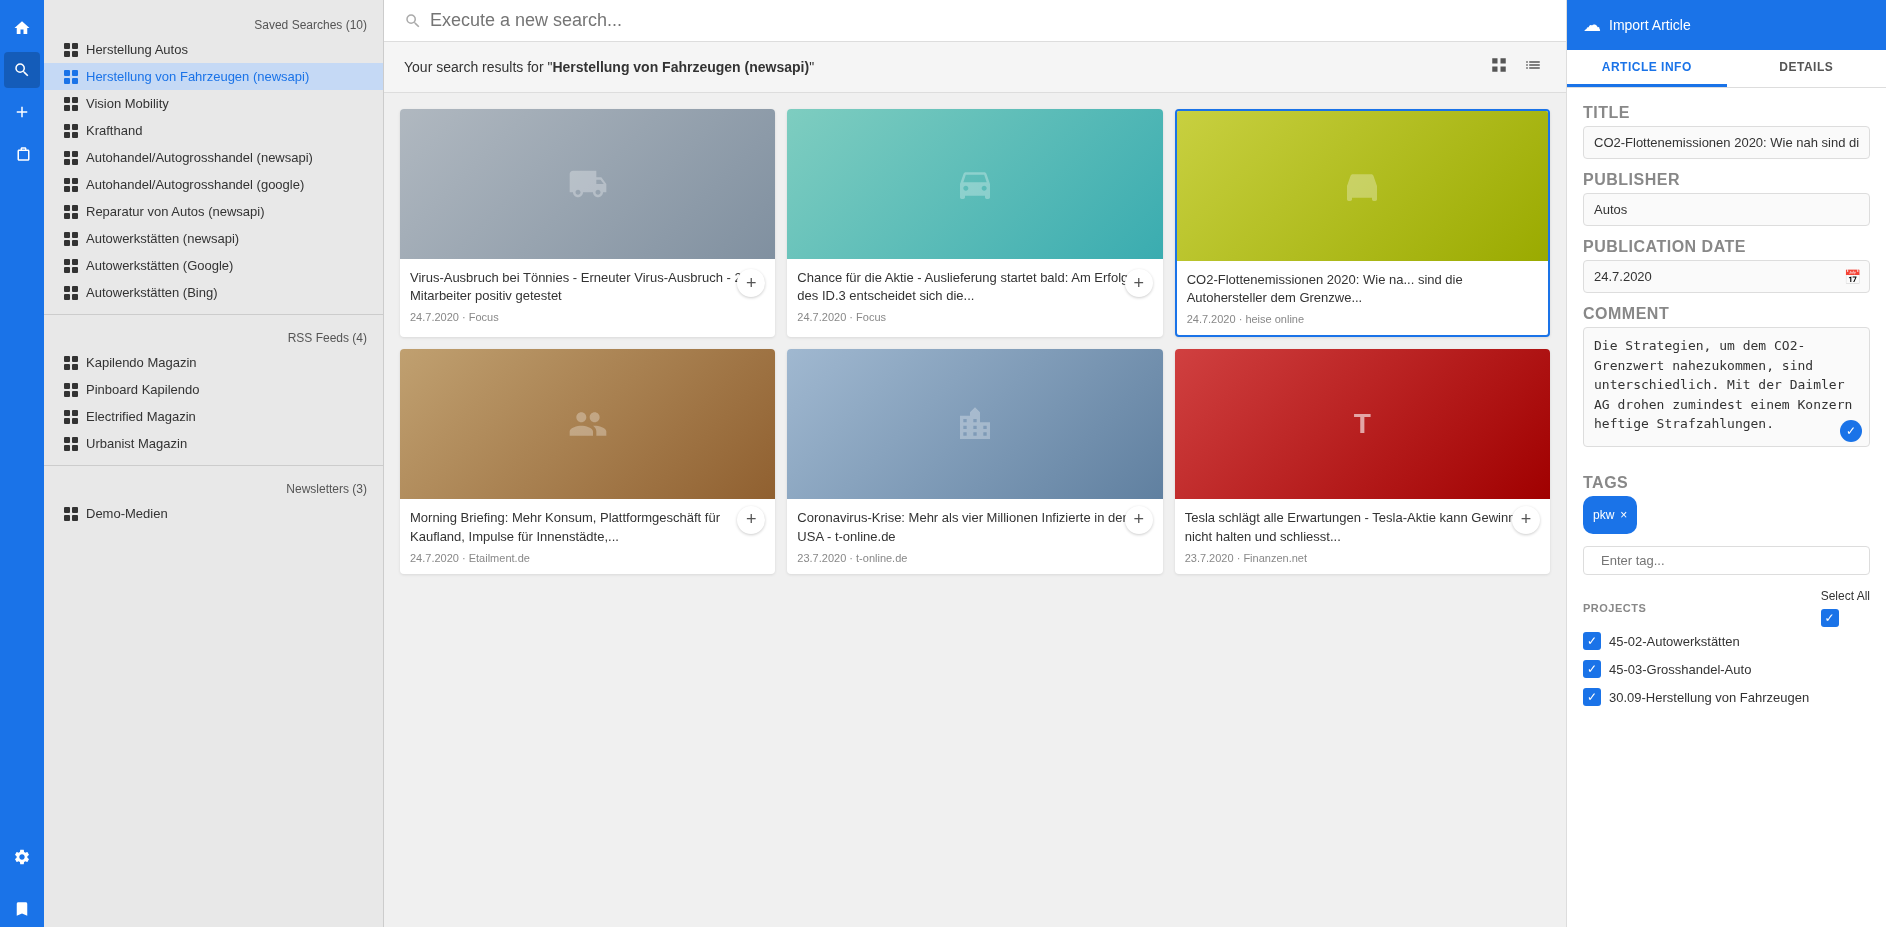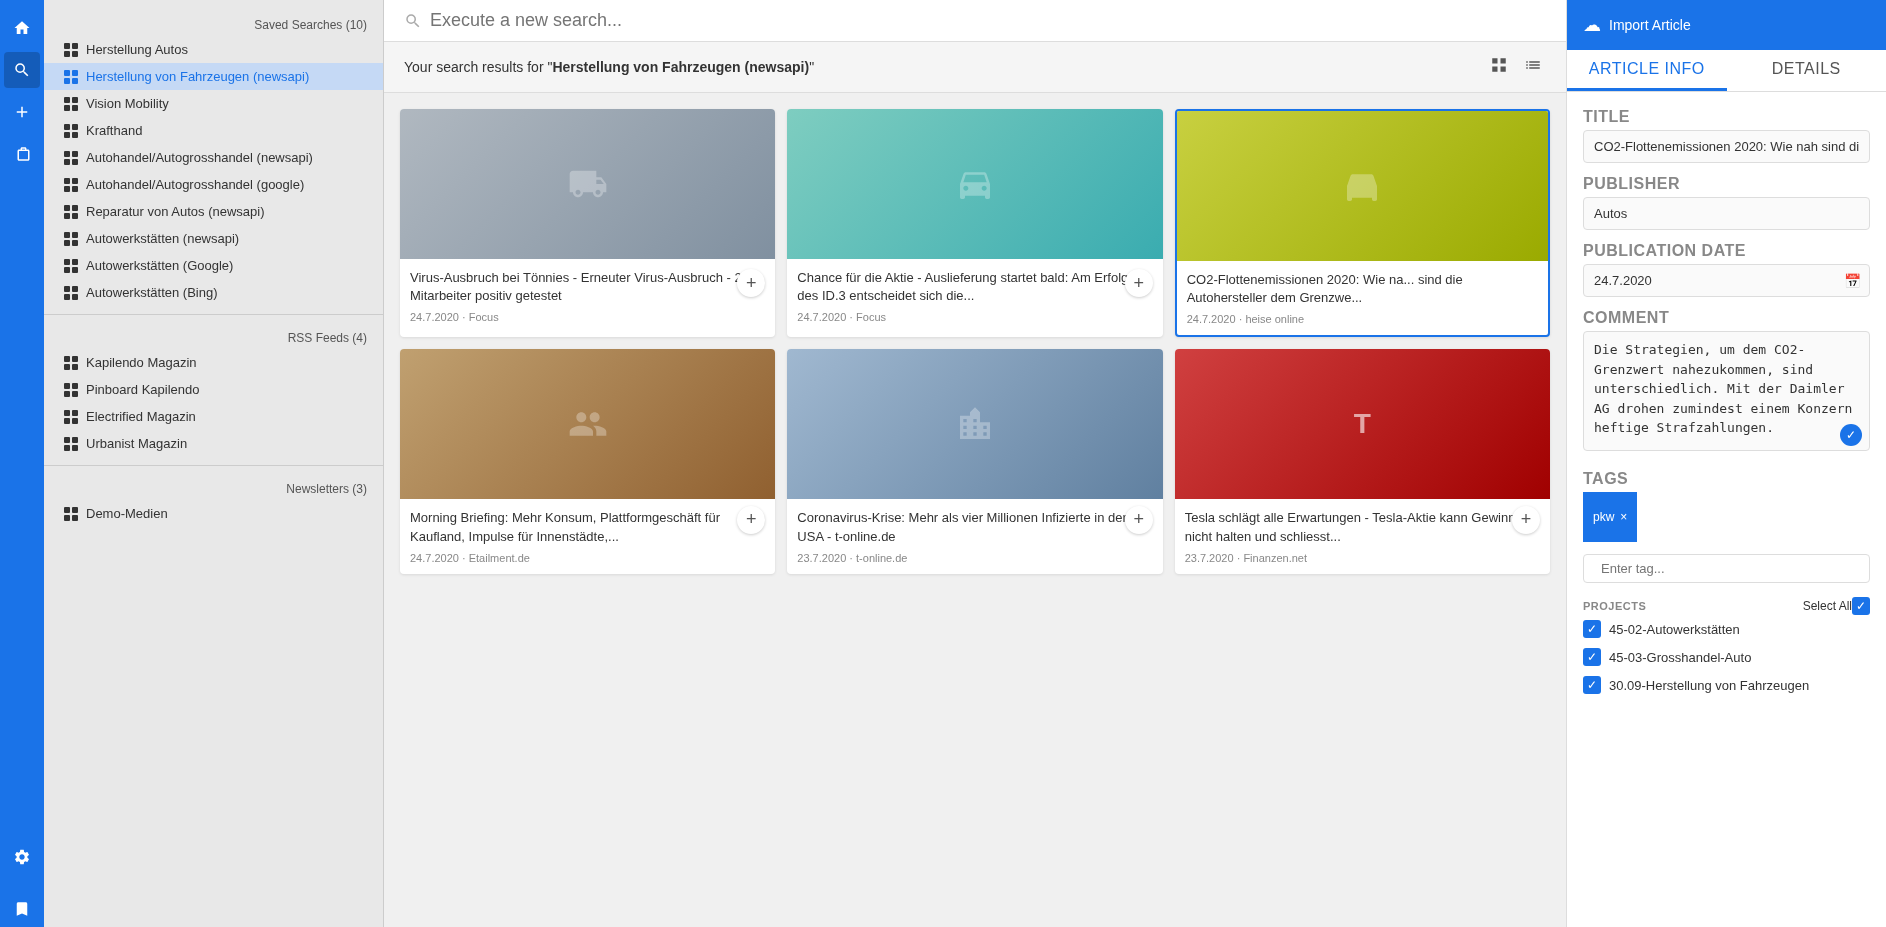--- a/index.html
+++ b/index.html
@@ -198,22 +198,22 @@
       font-weight: 500;
     }
     .right-panel-tabs {
       display: flex;
       border-bottom: 1px solid #ddd;
     }
     .right-panel-tab {
       flex: 1;
       padding: 10px;
       text-align: center;
-      font-size: 16px;
-      font-weight: 400;
+      font-size: 12px;
+      font-weight: 700;
       color: #555;
       cursor: pointer;
       border-bottom: 3px solid transparent;
       letter-spacing: 0.5px;
     }
     .right-panel-tab.active {
       color: #1a73e8;
       border-bottom: 3px solid #1a73e8;
       background: white;
     }
@@ -277,28 +277,28 @@
       height: 22px;
       background: #1a73e8;
       border-radius: 50%;
       display: flex;
       align-items: center;
       justify-content: center;
       color: white;
       font-size: 12px;
     }
 
-    .tags-section { margin-top: 16px; }
+    .tags-section { margin-top: 24px; }
     .tag-chip {
       display: inline-flex;
       align-items: center;
       background: #1a73e8;
       color: white;
-      border-radius: 0;
-      padding: 18px 10px;
+      border-radius: 10px;
+      padding: 12px 10px;
       font-size: 12px;
       gap: 6px;
       margin-right: 4px;
       margin-bottom: 6px;
     }
     .tag-chip .tag-close {
       cursor: pointer;
       font-size: 12px;
     }
     .tag-input {
@@ -319,25 +319,26 @@
     }
     .projects-label {
       font-size: 11px;
       color: #888;
       font-weight: 600;
       letter-spacing: 0.5px;
       text-transform: uppercase;
     }
     .select-all {
       display: flex;
-      align-items: center;
-      gap: 0;
+      align-items: flex-start;
+      gap: 6px;
       font-size: 12px;
       color: #333;
       cursor: pointer;
+      flex-direction: column;
     }
     .project-item {
       display: flex;
       align-items: center;
       gap: 8px;
       padding: 5px 0;
       font-size: 13px;
       color: #333;
     }
     .blue-checkbox {

